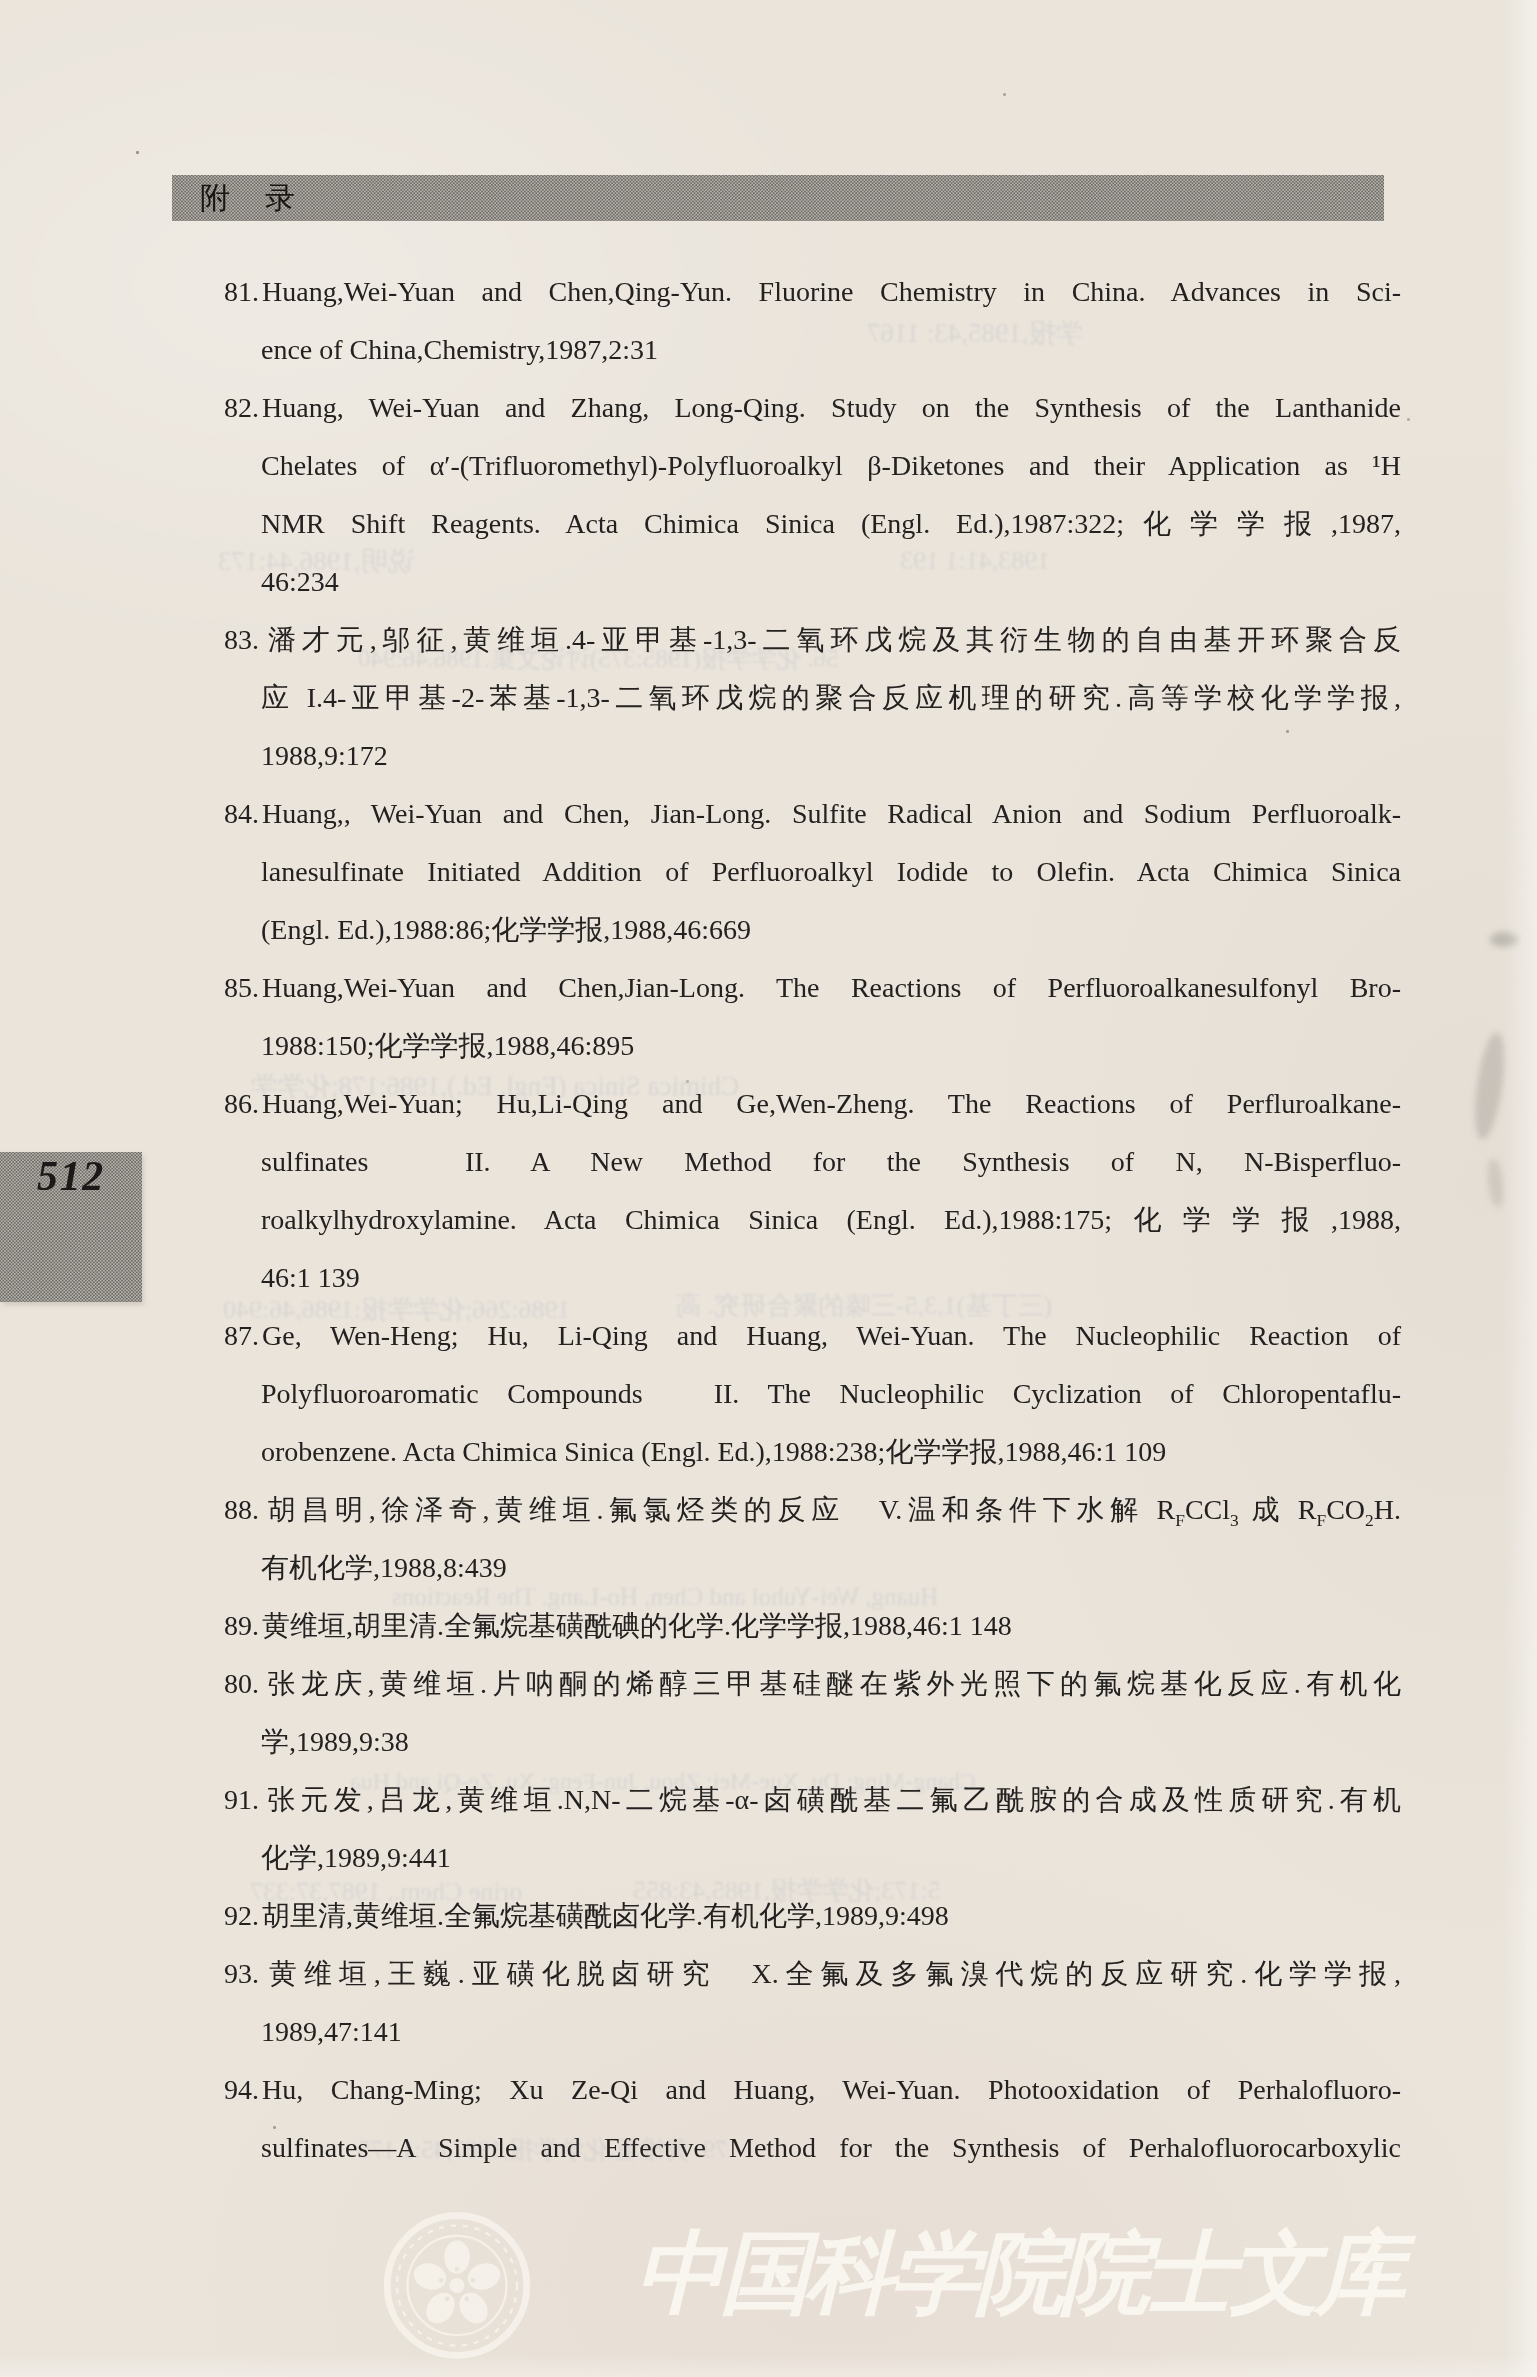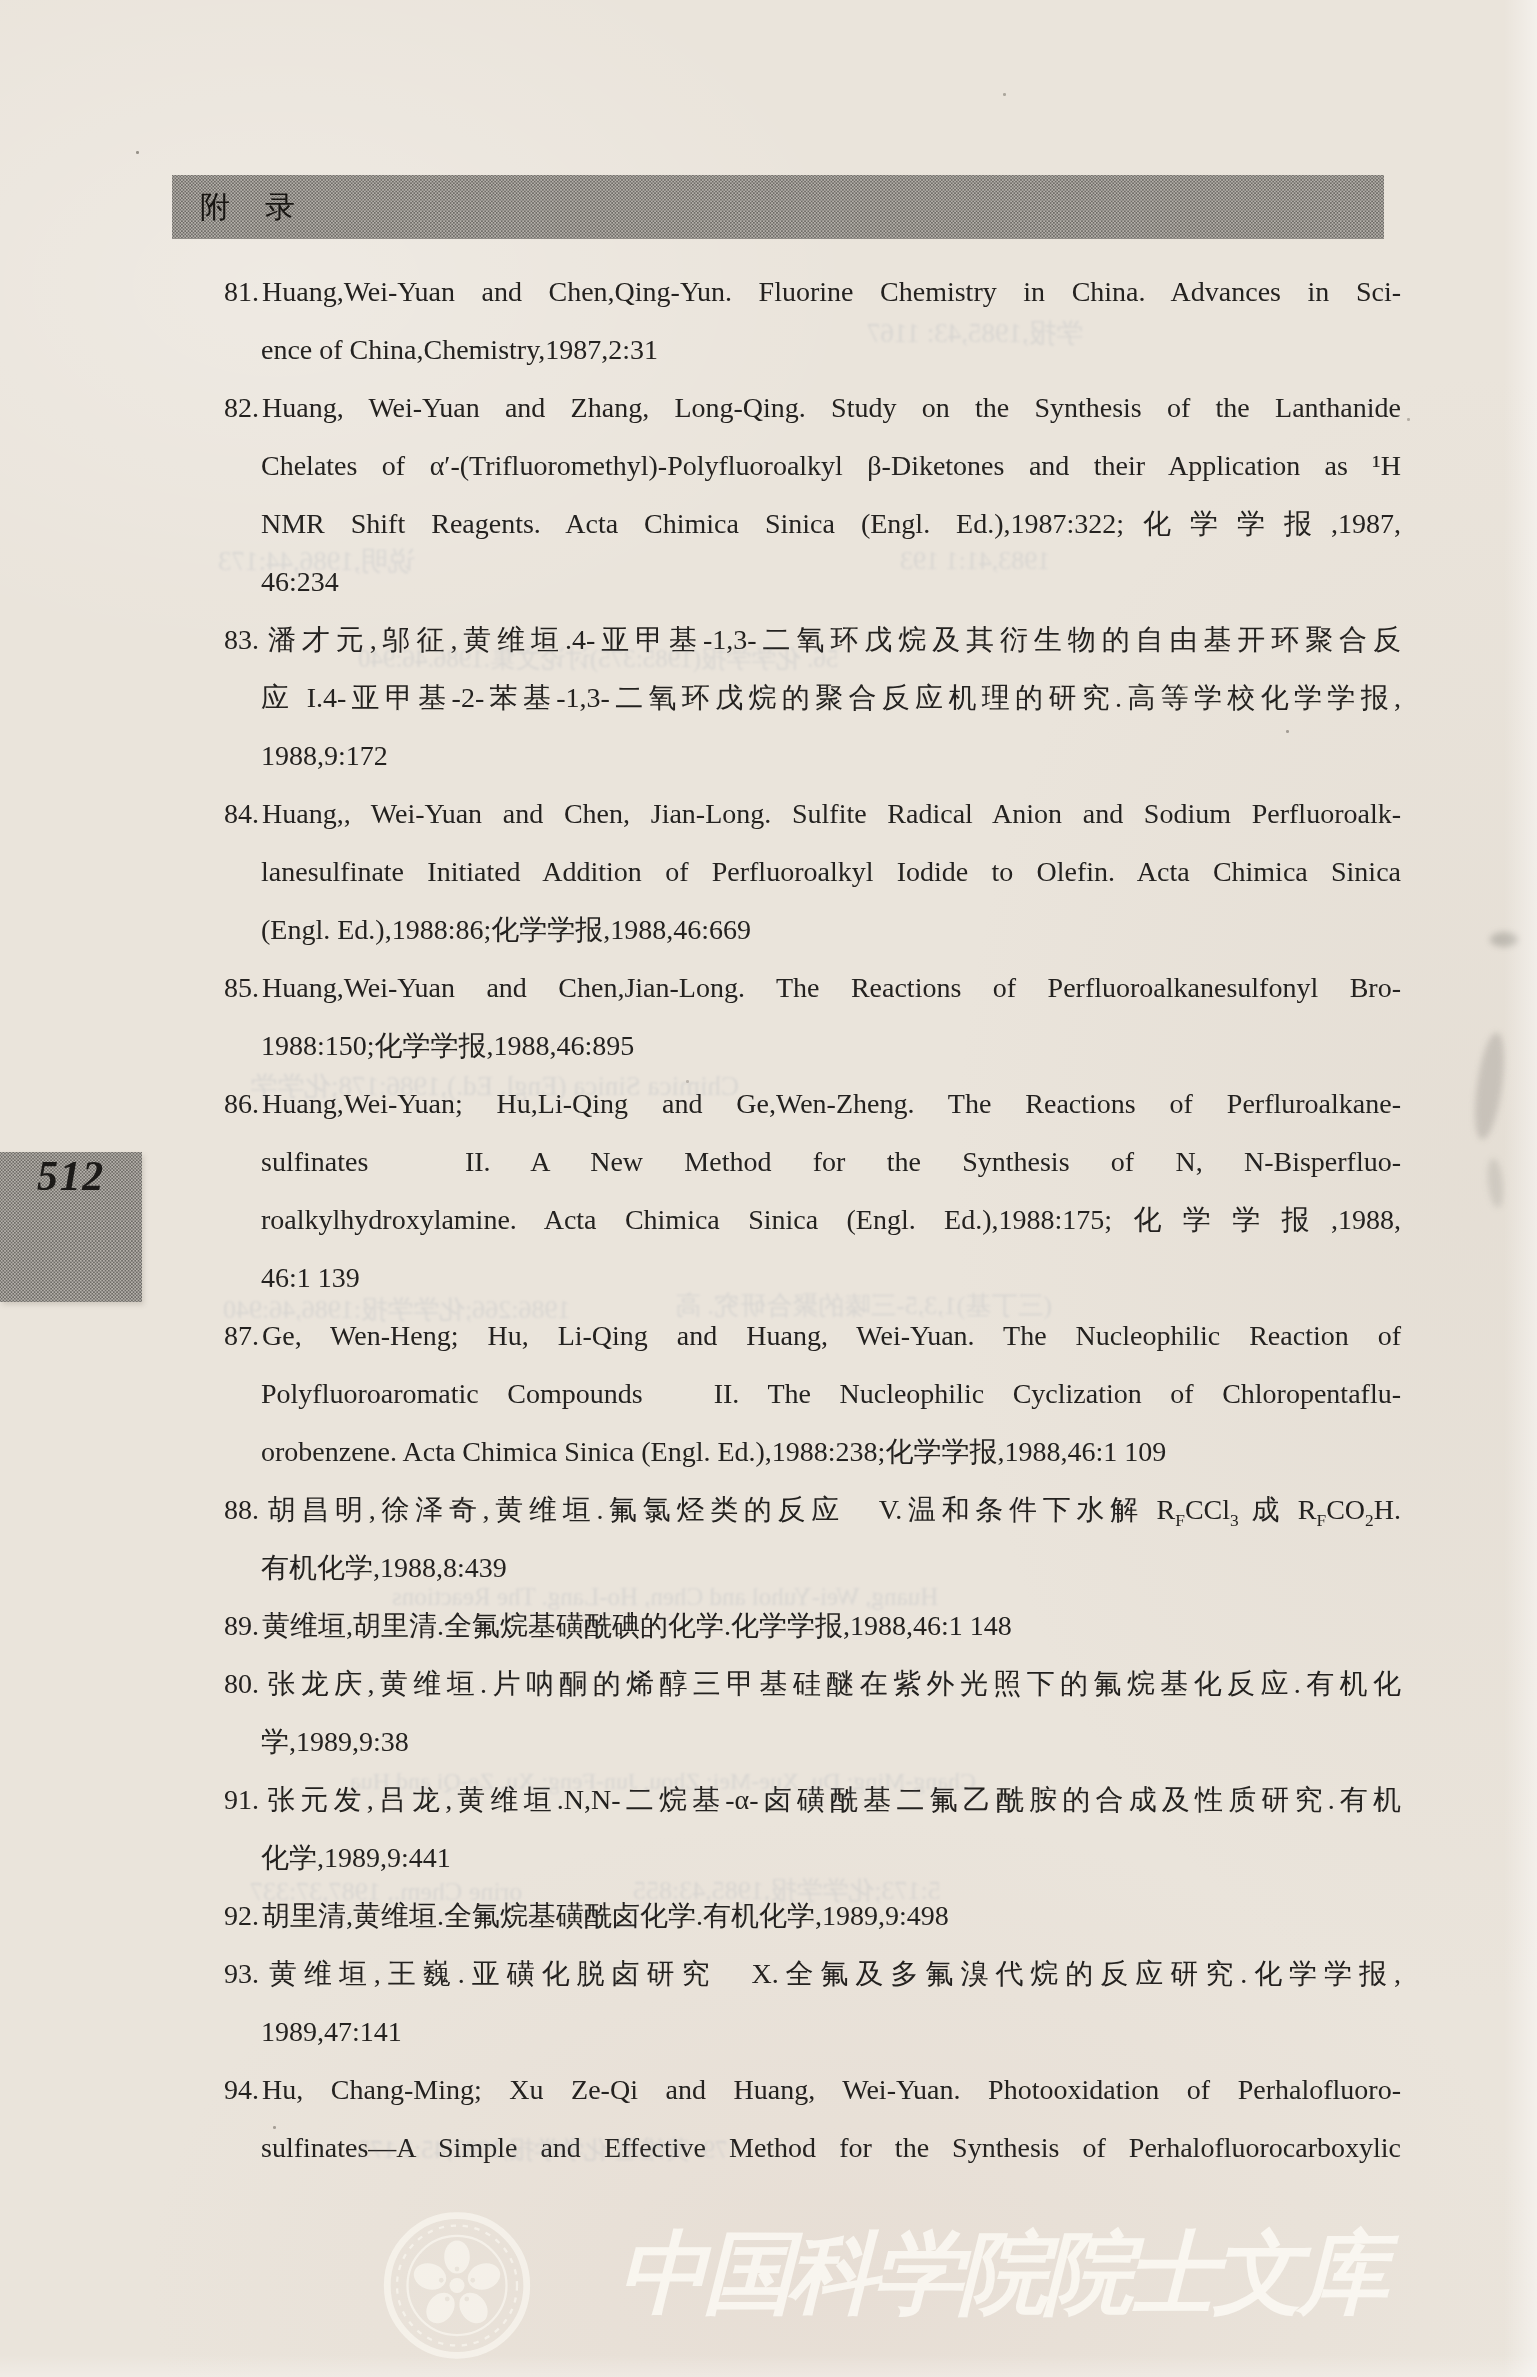--- a/index.html
+++ b/index.html
@@ -27,21 +27,21 @@
   
   .halftone{
     background-color:#b5b1ab;
     background-image:
       radial-gradient(#6f6c67 0.8px, rgba(0,0,0,0) 1.2px),
       radial-gradient(#6f6c67 0.8px, rgba(0,0,0,0) 1.2px);
     background-size:3.3px 3.3px;
     background-position:0 0,1.7px 1.7px;
   }
   .header-bar{
-    position:absolute;left:172px;top:175px;width:1212px;height:64px;
+    position:absolute;left:172px;top:175px;width:1212px;height:46px;
     display:flex;align-items:center;
     box-sizing:border-box;padding-left:28px;
   }
   .header-title{
     font-size:30px;color:#181613;letter-spacing:2.5px;
     font-family:"Liberation Serif","DejaVu Serif",serif;
   }
   .refs{
     position:absolute;left:224px;top:263px;width:1177px;
   }
@@ -67,21 +67,21 @@
     font-family:"Liberation Serif","DejaVu Serif",serif;
     letter-spacing:1.7px;
   }
   
   .watermark{position:absolute;left:0;top:0;width:100%;height:100%;pointer-events:none;}
   .wm-seal{
     position:absolute;left:382px;top:2208px;width:150px;height:155px;
     opacity:0.75;filter:blur(0.6px);
   }
   .wm-text{
-    position:absolute;left:618px;top:2213px;
+    position:absolute;left:635px;top:2213px;
     font-size:90px;font-style:italic;font-weight:bold;
     letter-spacing:-5px;
     color:rgba(251,248,242,0.88);
     filter:blur(0.7px);
     font-family:Liberation Serif, serif;
     white-space:nowrap;
   }
   
   .bleed-frag{
     position:absolute;

